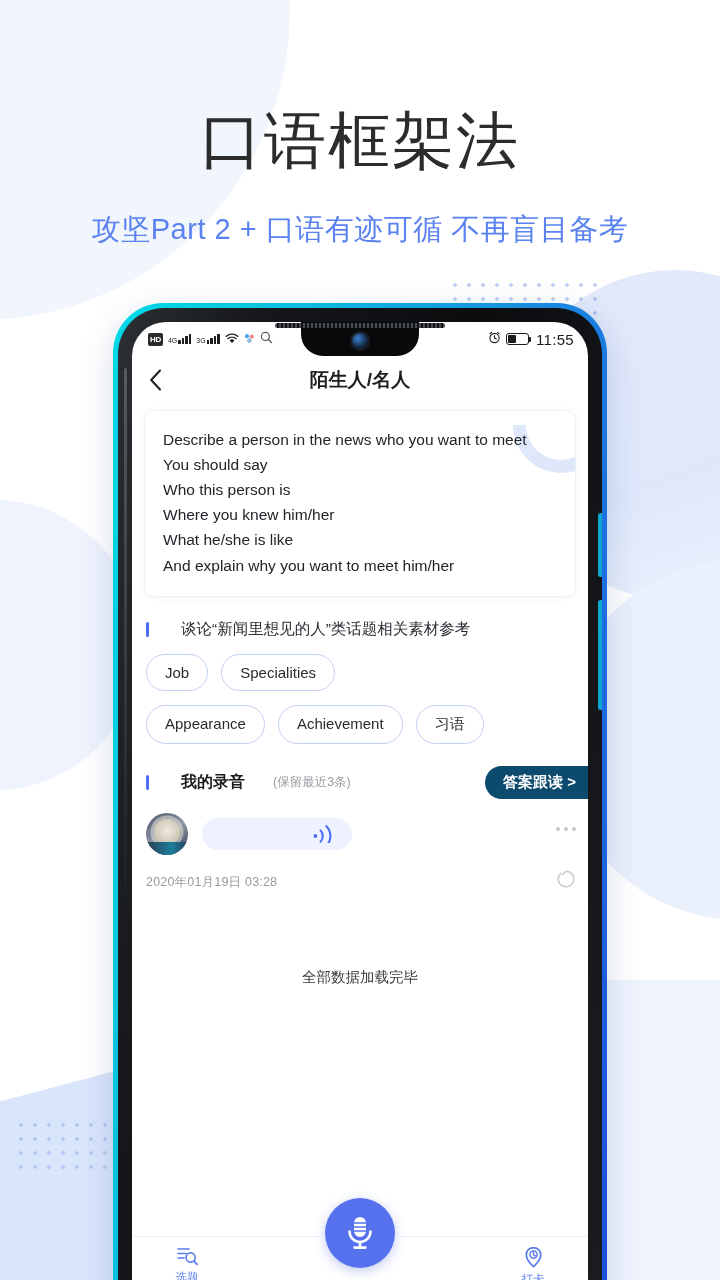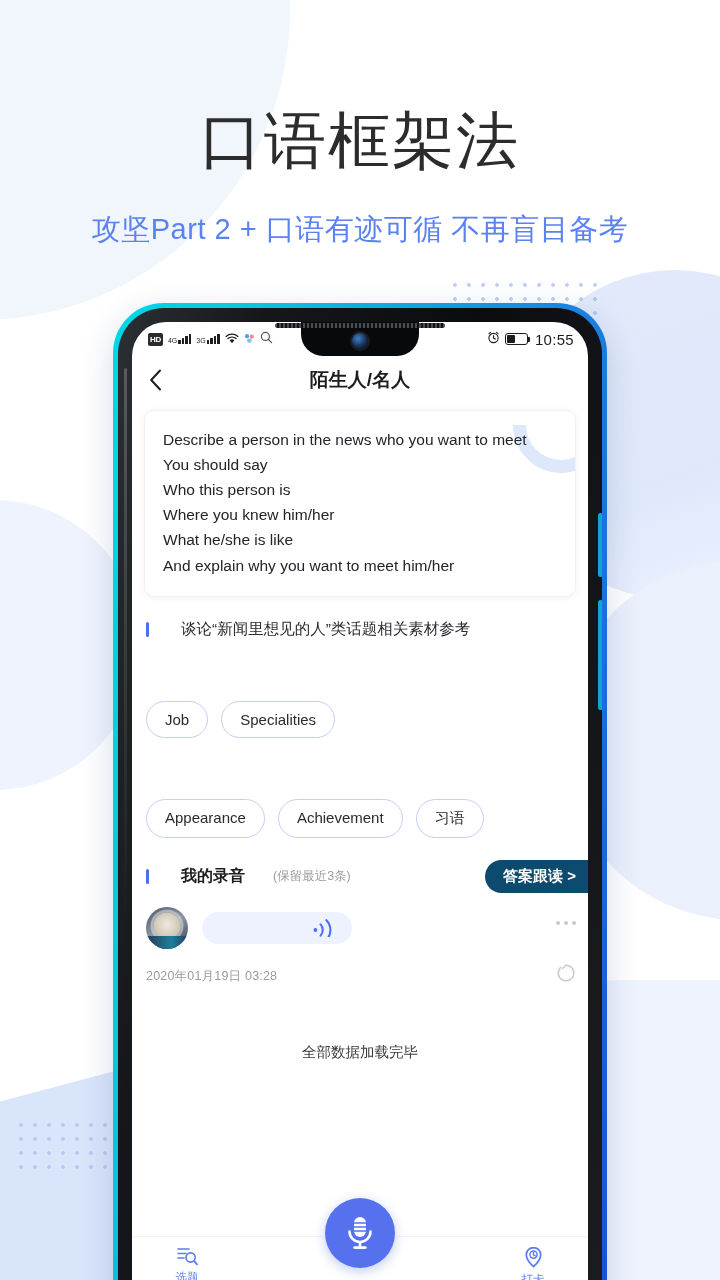--- a/index.html
+++ b/index.html
@@ -190,21 +190,20 @@
     padding: 7px 14px 7px 18px; border-radius: 18px 0 0 18px;
     margin-right: -16px; white-space: nowrap;
     border: none;
   }
 
   .tag-row { display: flex; gap: 13px; padding: 0 14px; margin-top: 14px; }
   .tag {
     border: 1px solid #c3d0f5; border-radius: 20px;
     padding: 9px 18px; font-size: 15px; color: #2a2b31; background: #fff;
     white-space: nowrap;
-    margin-top: 47px;
   }
 
   .rec-item { padding: 0 14px; margin-top: 14px; position: relative; }
   .rec-row { display: flex; align-items: center; }
   .avatar {
     width: 42px; height: 42px; border-radius: 50%; flex: none; overflow: hidden;
     background: linear-gradient(150deg,#4c566b 0%, #8d95a5 48%, #2c3a4f 100%);
     position: relative;
   }
   .avatar::before{
@@ -223,21 +222,21 @@
     padding-right: 16px;
   }
   .rec-more {
     position: absolute; right: 12px; top: 14px;
     display: flex; gap: 4px;
   }
   .rec-more i { width: 4px; height: 4px; border-radius: 50%; background: #c7c9cf; display:block; }
   .rec-date { font-size: 12.5px; color: #9a9ba1; margin-top: 19px; letter-spacing: .2px; }
   .rec-score { position: absolute; right: 12px; bottom: -2px; }
 
-  .loaded-all { text-align: center; font-size: 14.5px; color: #3a3b40; margin-top: 58px; }
+  .loaded-all { text-align: center; font-size: 14.5px; color: #3a3b40; margin-top: 77px; }
 
   
   .tabbar {
     position: absolute; left: 0; right: 0; bottom: 0; height: 62px;
     background: #fff; border-top: 1px solid #eef0f3;
     display: flex; align-items: flex-start; justify-content: space-between;
     padding: 9px 26px 0 26px;
   }
   .tab { display: flex; flex-direction: column; align-items: center; gap: 3px; width: 58px; }
   .tab-label { font-size: 11.5px; color: #5a7cf0; }
@@ -324,21 +323,21 @@
           <span>
             <svg width="13" height="13" viewBox="0 0 13 13">
                 <circle cx="6.5" cy="7" r="4.6" stroke="#1d1d1f" stroke-width="1.1" fill="none"></circle>
                 <path d="M6.5 4.6V7.1l1.8 1" stroke="#1d1d1f" stroke-width="1.1" fill="none" stroke-linecap="round"></path>
                 <path d="M2 2.6 3.6 1.4M11 2.6 9.4 1.4" stroke="#1d1d1f" stroke-width="1.1" stroke-linecap="round"></path>
               </svg>
           </span>
           <span class="batt">
               <i></i>
             </span>
-          <span class="sb-time">10:55</span>
+          <span class="sb-time">11:55</span>
         </div>
       </div>
 
       <div class="app-header">
         <div class="back-btn">
           <svg width="13" height="22" viewBox="0 0 13 22">
               <path d="M11 1.5 2.2 11 11 20.5" stroke="#1d1d1f" stroke-width="2" fill="none" stroke-linecap="round" stroke-linejoin="round"></path>
             </svg>
         </div>
         <div class="app-title">陌生人/名人</div>

